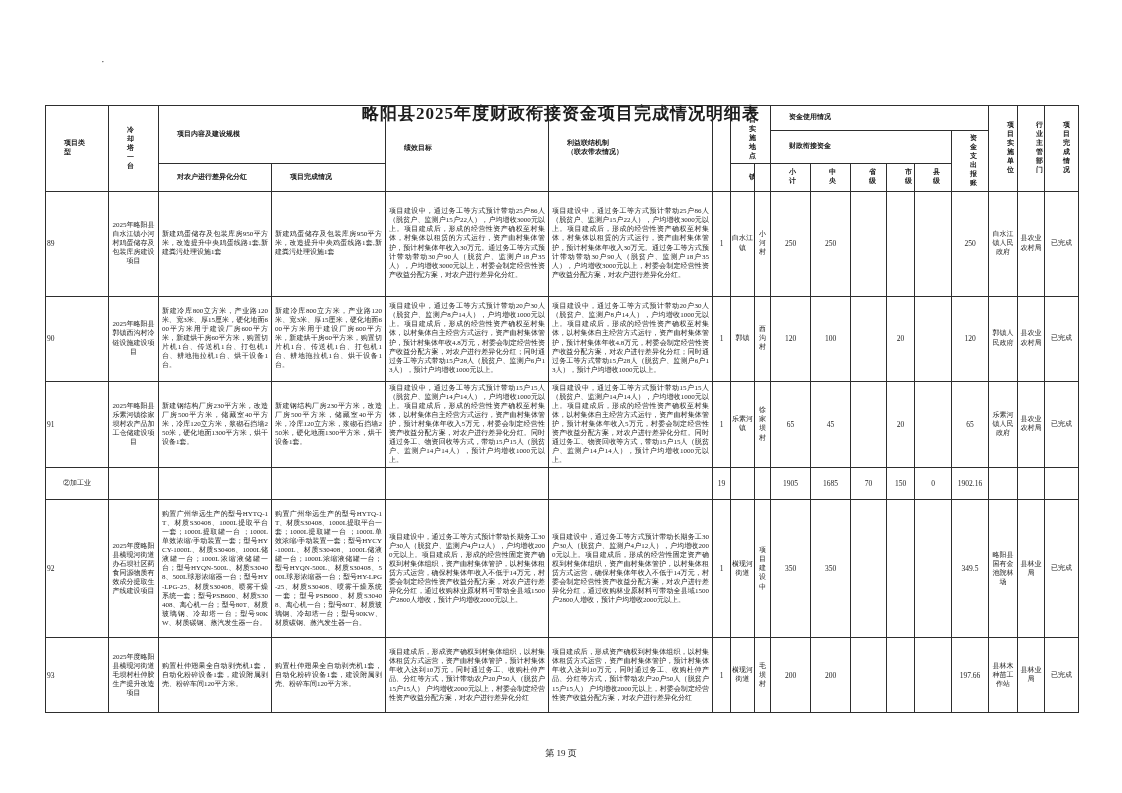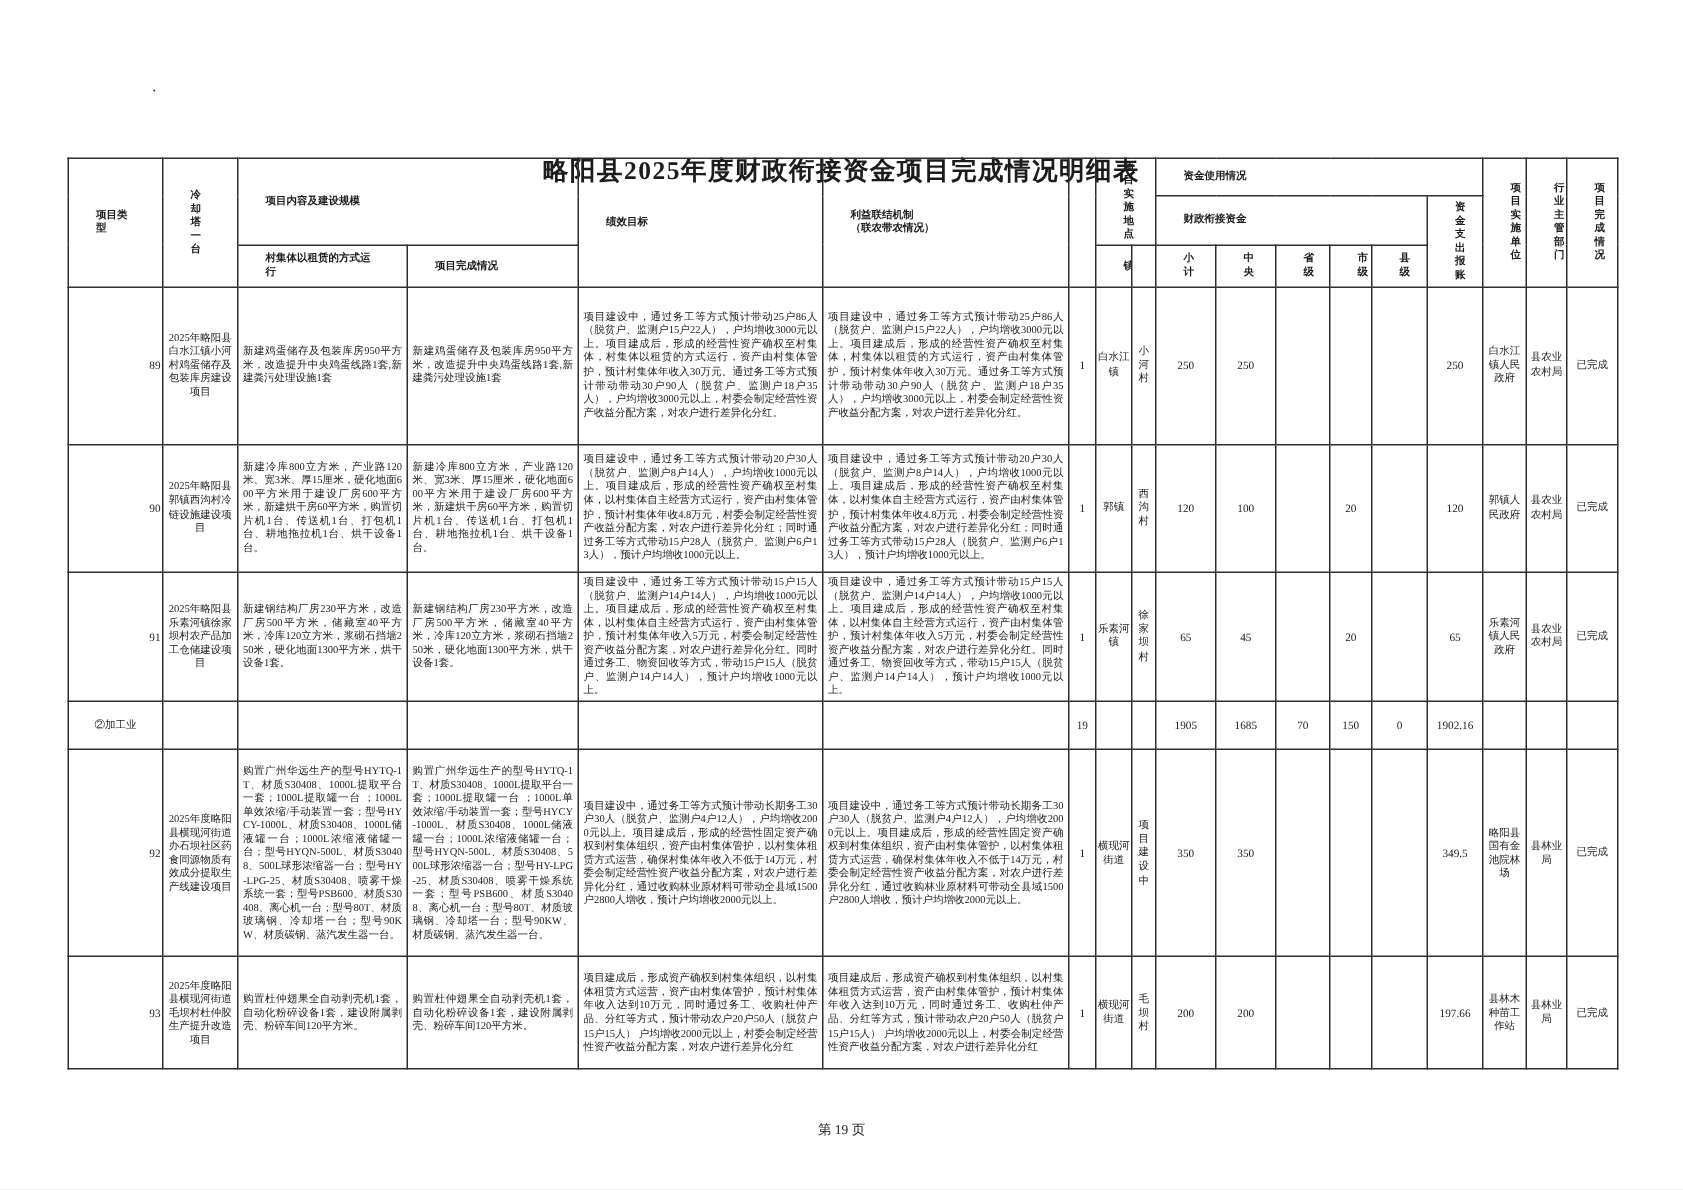--- a/index.html
+++ b/index.html
@@ -19,21 +19,21 @@
     border:1px solid #2e2e2e;vertical-align:middle;overflow:hidden;
     font-size:7px;line-height:1.3;word-break:break-all;
   }
   th{
     font-weight:bold;text-align:left;white-space:pre-line;
     padding:1px 18px;font-size:7px;
   }
   td.txt{text-align:justify;padding:2px 3px;}
   td.ctr{text-align:center;padding:1px 1px;}
   td.num{text-align:center;padding:1px 2px;font-size:7.5px;}
-  td.seq{text-align:right;font-size:7.5px;}
+  td.seq{text-align:left;font-size:7.5px;}
   .footer{
     position:absolute;top:747px;left:0;width:100%;text-align:center;
     font-size:9px;color:#222;
   }
 </style>
 </head>
 <body>
 
 <div class="page">
   <div class="stray-mark">·</div>
@@ -80,21 +80,21 @@
 管部门</th>
           <th rowspan="3">项目完成
 情况</th>
         </tr>
         <tr style="height:22px">
           <th colspan="5">财政衔接资金</th>
           <th rowspan="2">资金支出
 报账</th>
         </tr>
         <tr style="height:28px">
-          <th>村集体以租赁的方式运行</th>
+          <th>对农户进行差异化分红</th>
           <th>项目完成情况</th>
           <th>镇</th>
           <th>村</th>
           <th>小计</th>
           <th>中央</th>
           <th>省级</th>
           <th>市级</th>
           <th>县级</th>
         </tr>
       </thead>

